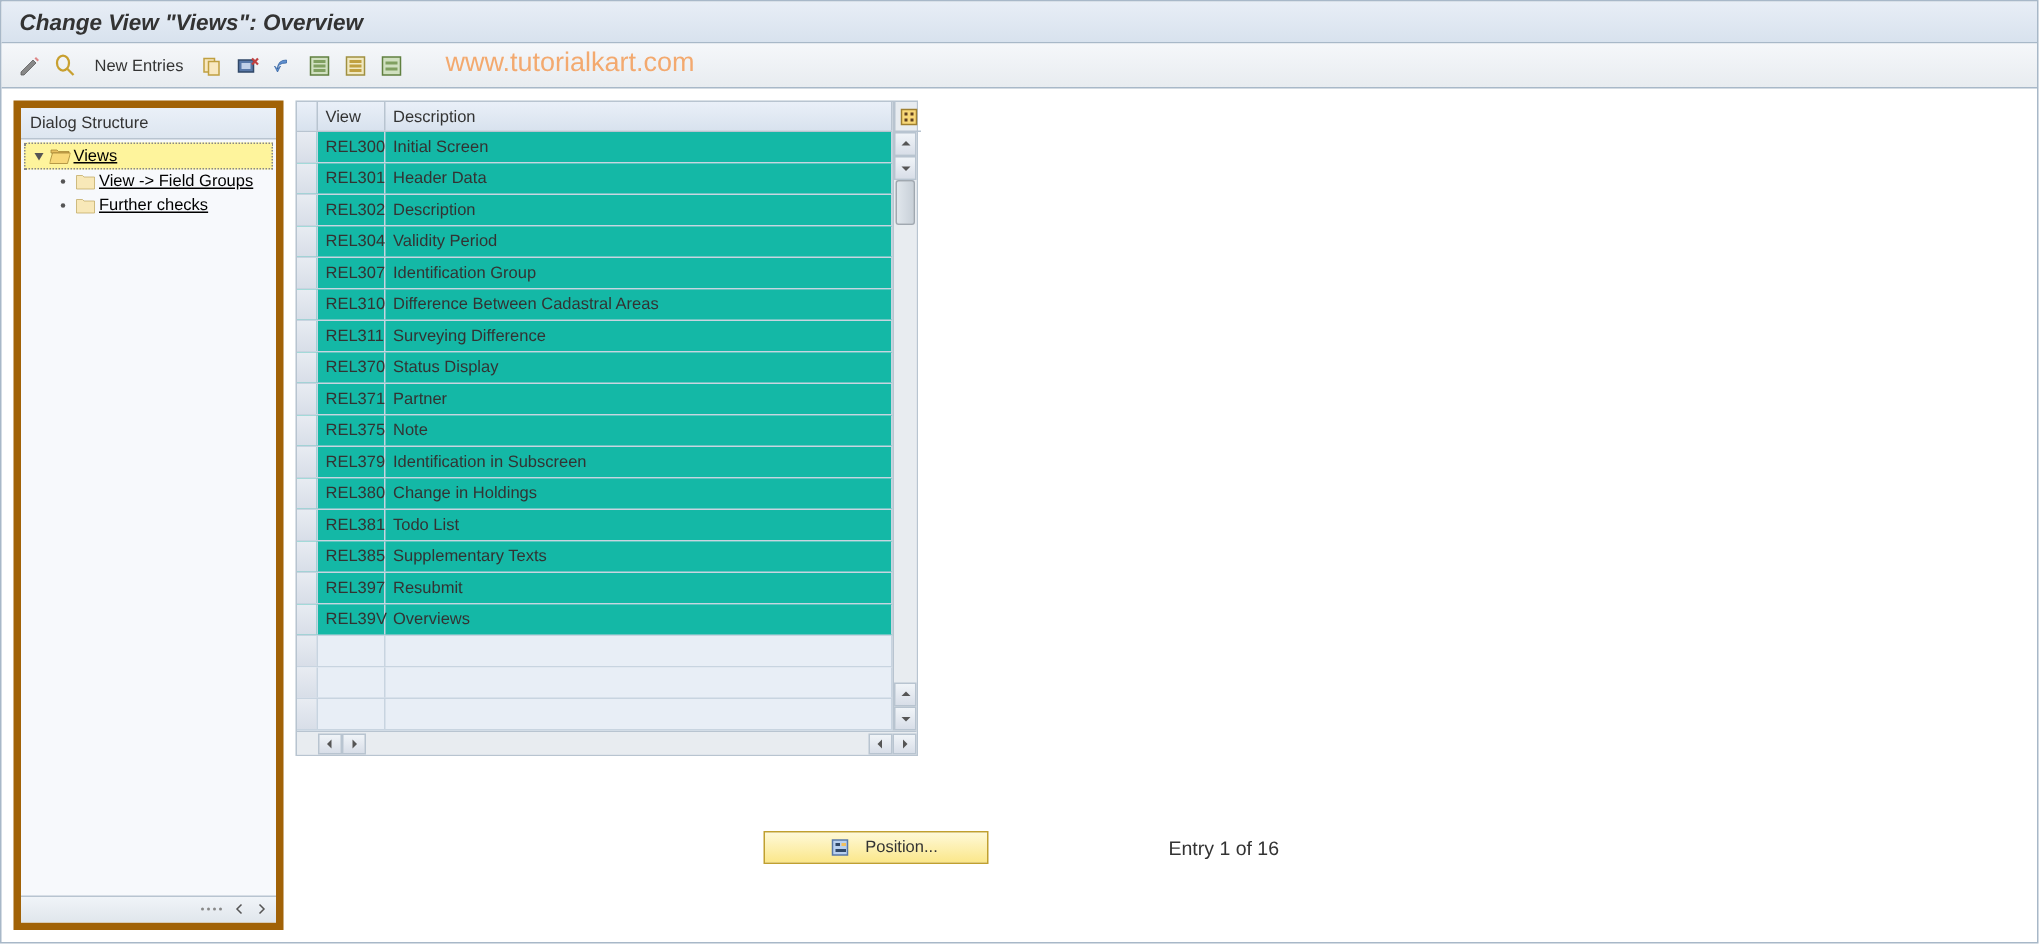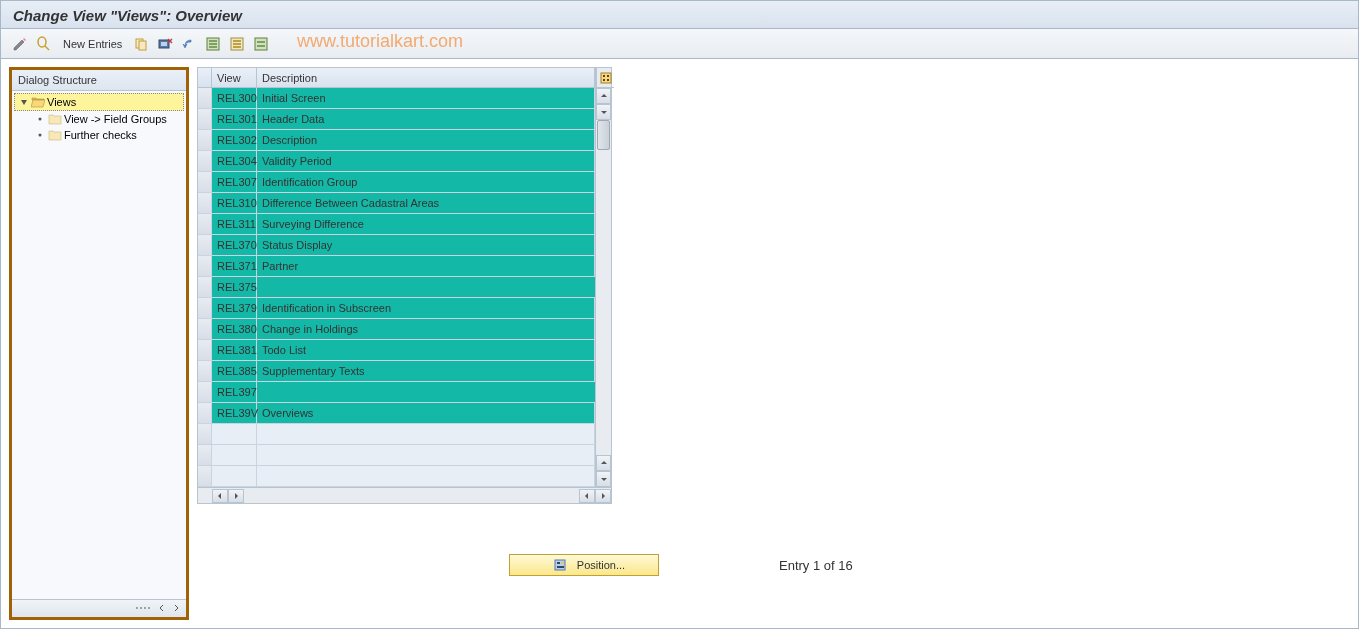--- a/index.html
+++ b/index.html
@@ -12,23 +12,23 @@
     
     .toolbar { background: linear-gradient(to bottom, #f5f7fa, #e8ecf0); border-bottom: 1px solid #a8b8c8; padding: 4px 10px; height: 30px; display: flex; align-items: center; gap: 6px; position: relative; }
     .toolbar-icon { width: 18px; height: 18px; display: inline-flex; align-items: center; justify-content: center; cursor: pointer; }
     .toolbar-text { font-size: 11px; color: #333; cursor: pointer; padding: 0 4px; }
     .watermark { position: absolute; left: 296px; top: 2px; font-size: 18px; color: #f4a261; font-weight: normal; opacity: 0.9; pointer-events: none; }
     
     
     .main-content { display: flex; height: calc(100% - 58px); padding: 8px; gap: 8px; }
     
     
-    .sidebar { width: 180px; border: 3px solid #a16207; background: #f7f9fc; display: flex; flex-direction: column; }
+    .sidebar { width: 180px; border: 5px solid #a16207; background: #f7f9fc; display: flex; flex-direction: column; }
     .sidebar-header { background: linear-gradient(to bottom, #eaf0f8, #dde6f0); border-bottom: 1px solid #b8c4d0; padding: 4px 6px; font-size: 11px; color: #333; }
-    .tree { flex: 1; overflow: hidden; padding: 2px; }
+    .tree { flex: 1; overflow: hidden; padding: 2px; text-decoration: underline; }
     .tree-node { padding: 2px 4px; font-size: 11px; cursor: pointer; display: flex; align-items: center; gap: 2px; white-space: nowrap; }
     .tree-node.selected { background: #fef49c; border: 1px dotted #888; }
     .tree-node.child { margin-left: 18px; }
     .tree-toggle { width: 10px; display: inline-block; }
     .folder-icon { width: 14px; height: 12px; display: inline-block; }
     .sidebar-footer { height: 18px; background: linear-gradient(to bottom, #f0f4f8, #e0e6ec); border-top: 1px solid #b8c4d0; display: flex; align-items: center; justify-content: flex-end; padding: 0 4px; gap: 4px; }
     .scroll-dot { width: 20px; height: 8px; display: inline-block; }
     .scroll-arrow { width: 10px; height: 10px; cursor: pointer; }
     
     
@@ -253,20 +253,21 @@
               <div class="td td-desc">Status Display</div>
             </div>
             <div class="tr">
               <div class="td td-sel"></div>
               <div class="td td-view">REL371</div>
               <div class="td td-desc">Partner</div>
             </div>
             <div class="tr">
               <div class="td td-sel"></div>
               <div class="td td-view">REL375</div>
+              <div class="td td-desc">Note</div>
             </div>
             <div class="tr">
               <div class="td td-sel"></div>
               <div class="td td-view">REL379</div>
               <div class="td td-desc">Identification in Subscreen</div>
             </div>
             <div class="tr">
               <div class="td td-sel"></div>
               <div class="td td-view">REL380</div>
               <div class="td td-desc">Change in Holdings</div>
@@ -277,20 +278,21 @@
               <div class="td td-desc">Todo List</div>
             </div>
             <div class="tr">
               <div class="td td-sel"></div>
               <div class="td td-view">REL385</div>
               <div class="td td-desc">Supplementary Texts</div>
             </div>
             <div class="tr">
               <div class="td td-sel"></div>
               <div class="td td-view">REL397</div>
+              <div class="td td-desc">Resubmit</div>
             </div>
             <div class="tr">
               <div class="td td-sel"></div>
               <div class="td td-view">REL39V</div>
               <div class="td td-desc">Overviews</div>
             </div>
             <div class="tr empty">
               <div class="td td-sel"></div>
               <div class="td td-view"></div>
               <div class="td td-desc"></div>

